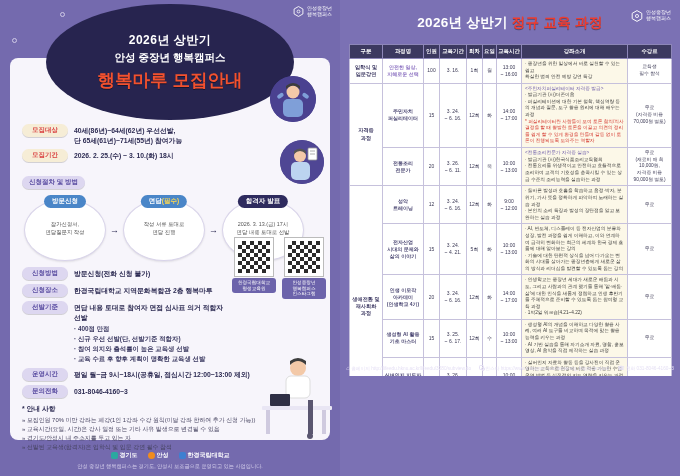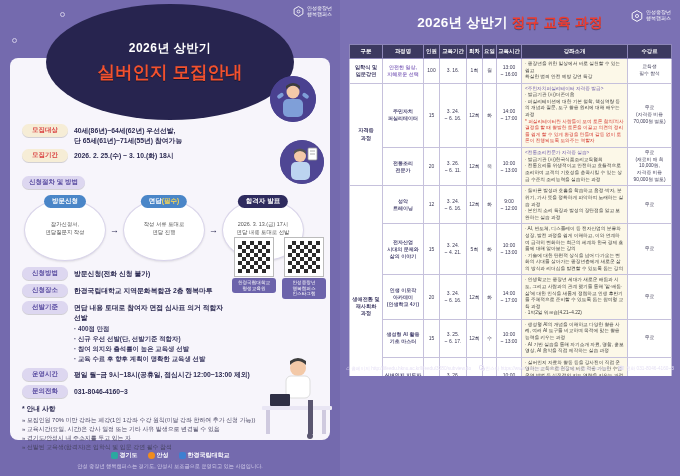--- a/index.html
+++ b/index.html
@@ -86,21 +86,22 @@
     <svg class="hexagon" width="11" height="11" viewBox="0 0 20 20">
         <polygon points="10,1 18,5.5 18,14.5 10,19 2,14.5 2,5.5" fill="none" stroke="#fff" stroke-width="1.6"></polygon>
         <circle cx="10" cy="10" r="2.6" fill="none" stroke="#fff" stroke-width="1.4"></circle>
       </svg>
     <span class="pl">안성중장년
 행복캠퍼스</span>
   </div>
 
   <div class="oval">
     <div class="t1">2026년 상반기</div>
-    <div class="t3">실버인지 모집안내</div>
+    <div class="t2">안성 중장년 행복캠퍼스</div>
+    <div class="t3">행복마루 모집안내</div>
   </div>
 
   <div class="avatar av1">
     <svg width="46" height="46" viewBox="0 0 46 46">
         <circle cx="23" cy="23" r="23" fill="#4a4190"></circle>
         <circle cx="23" cy="16" r="6.5" fill="#f3c9a8"></circle>
         <path d="M16 13 q7 -7 14 0 l0 -3 q-7 -6 -14 0 z" fill="#3d3d3d"></path>
         <rect x="13" y="23" width="20" height="18" rx="5" fill="#7f9fd8"></rect>
         <rect x="7" y="18" width="7" height="4" rx="2" fill="#7f9fd8" transform="rotate(-35 10 20)"></rect>
         <rect x="32" y="18" width="7" height="4" rx="2" fill="#7f9fd8" transform="rotate(35 36 20)"></rect>

